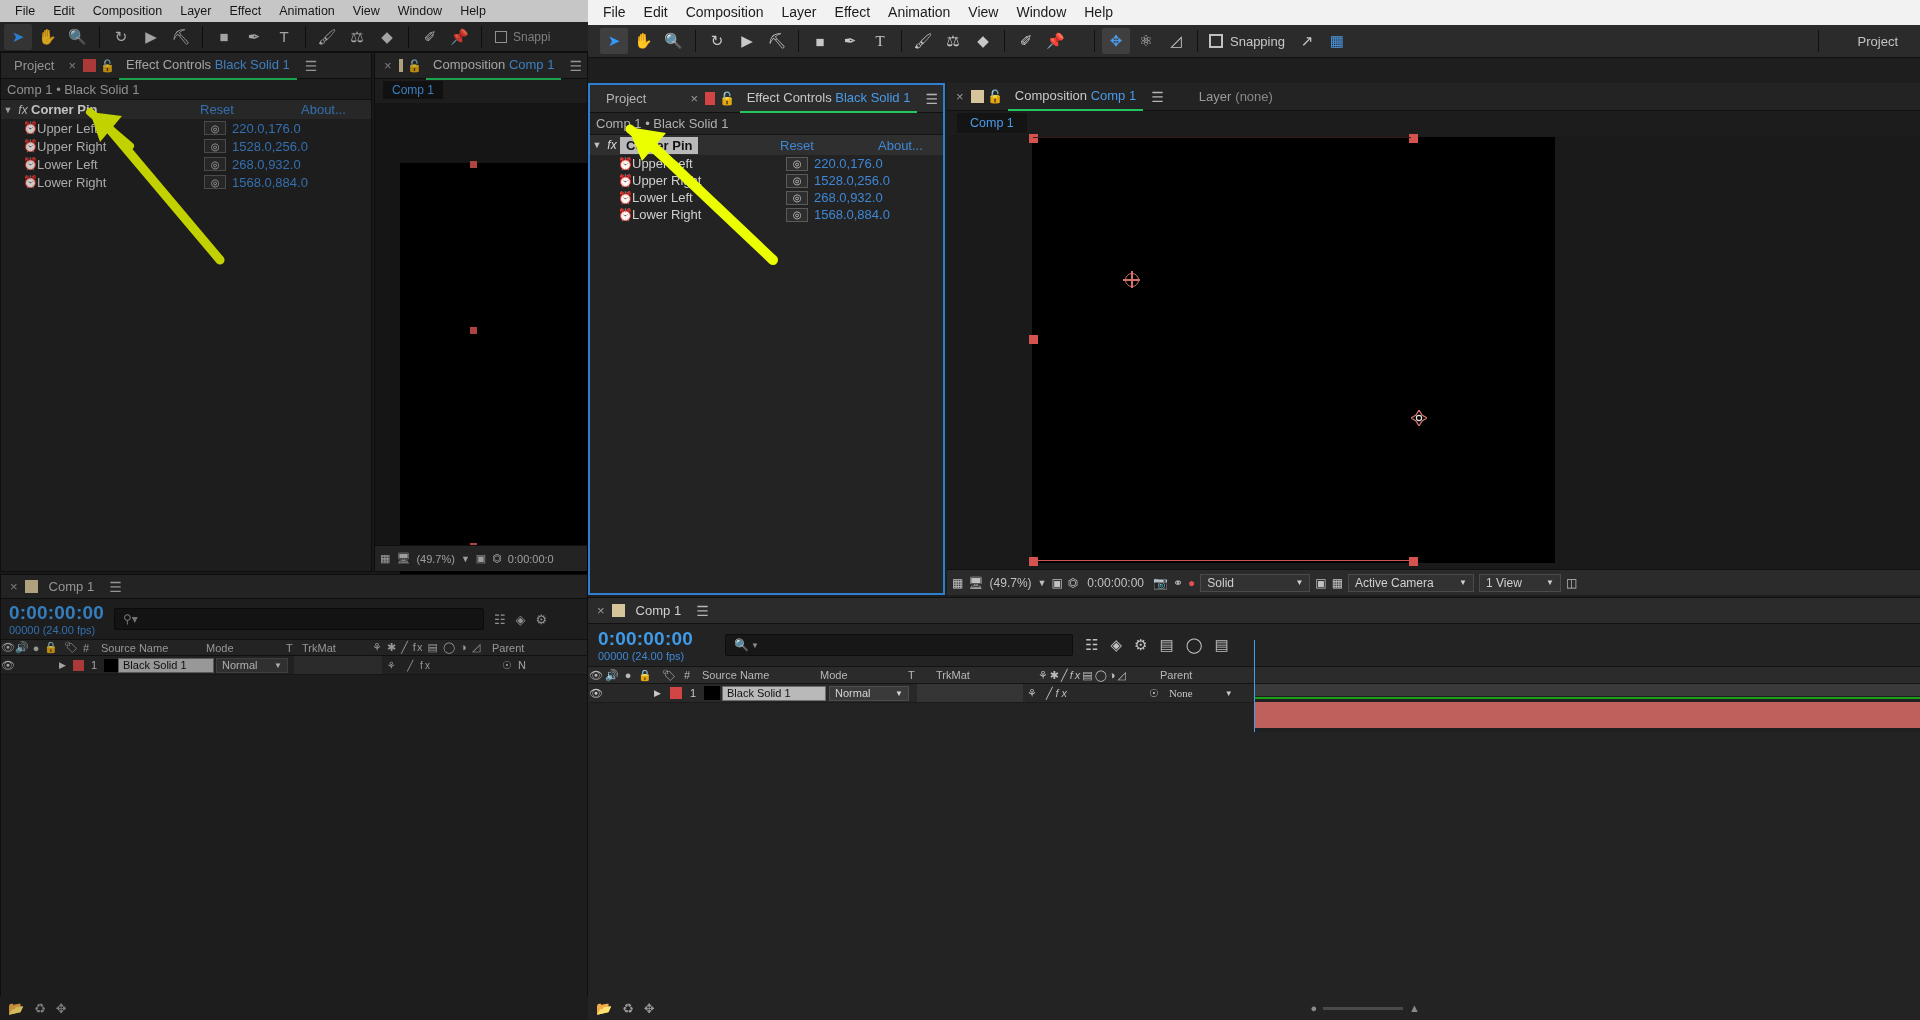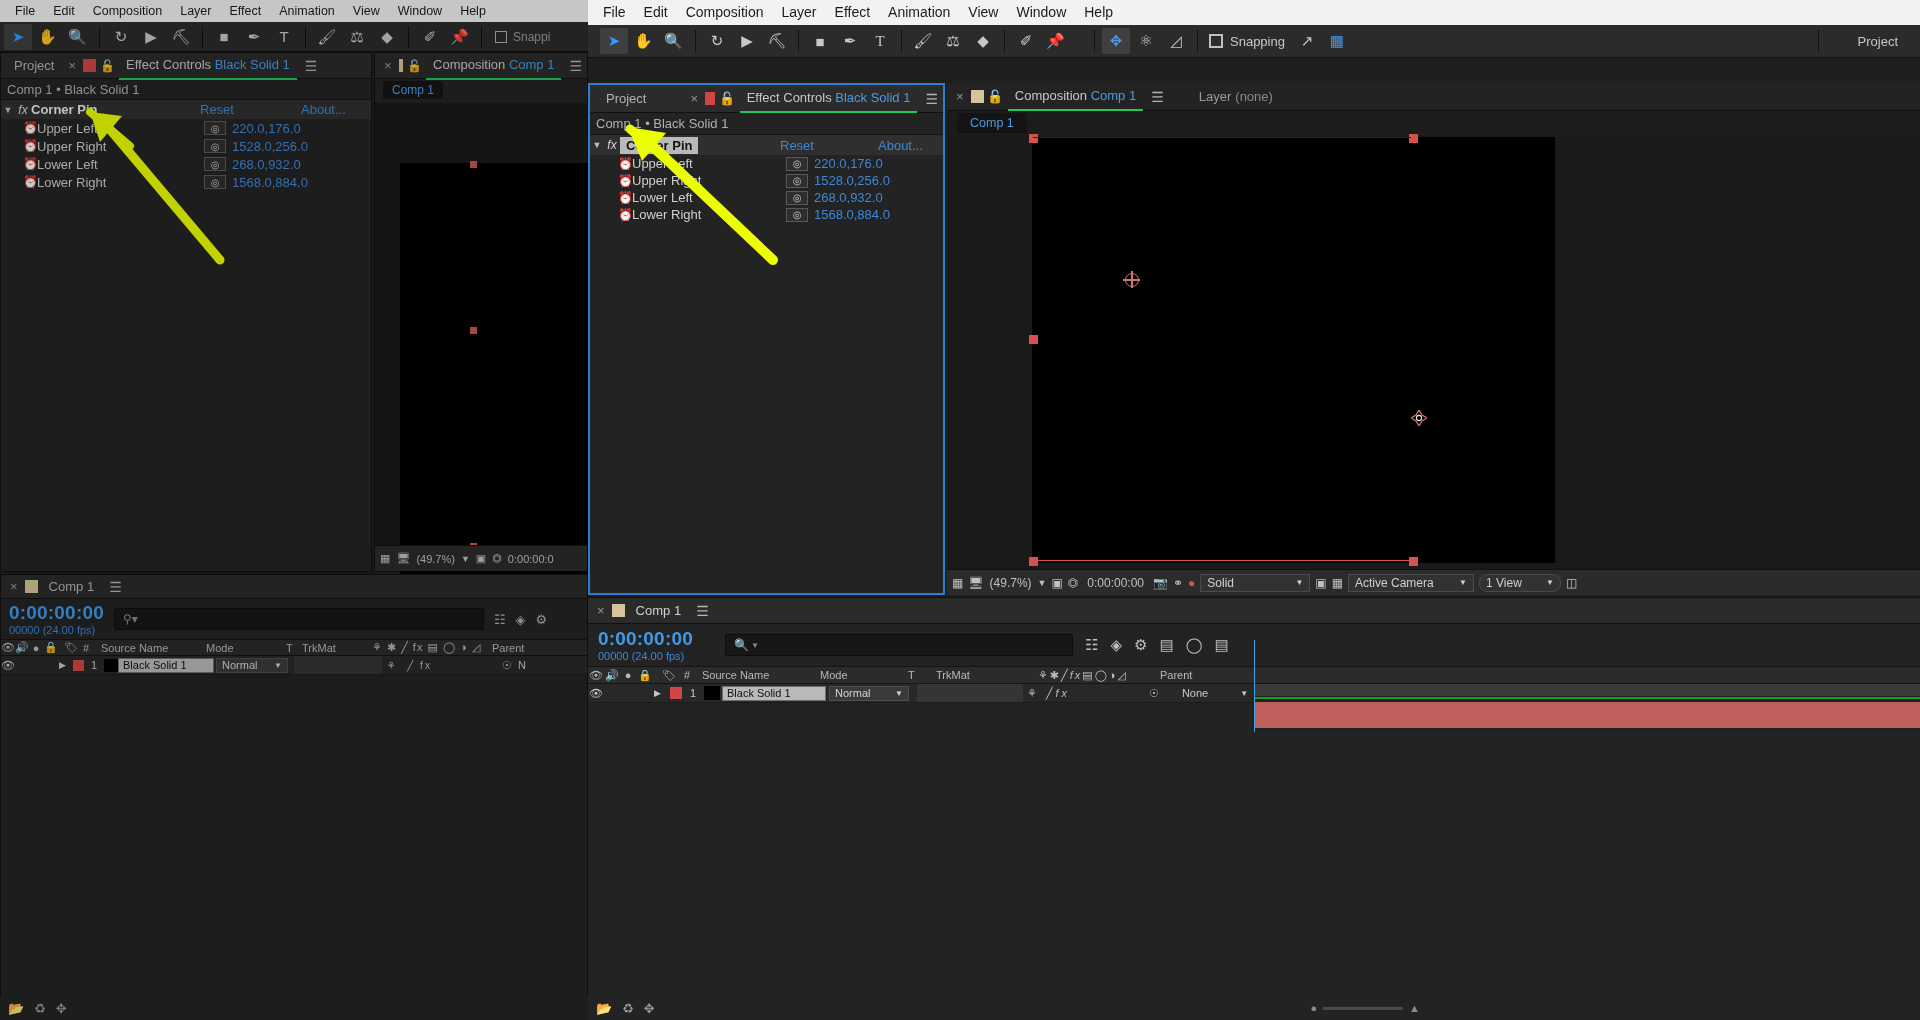--- a/index.html
+++ b/index.html
@@ -455,21 +455,21 @@
         <span class="vsel" style="width:110px;justify-content:space-between;">
           <span>Solid</span>
           <span style="font-size:8px;">▼</span>
         </span>
         <span>▣</span>
         <span>▦</span>
         <span class="vsel" style="width:126px;justify-content:space-between;">
           <span>Active Camera</span>
           <span style="font-size:8px;">▼</span>
         </span>
-        <span class="vsel" style="width:82px;justify-content:space-between;border-radius:8px;">
+        <span class="vsel" style="width:82px;justify-content:space-between;">
           <span>1 View</span>
           <span style="font-size:8px;">▼</span>
         </span>
         <span>◫</span>
       </div>
     </div>
 
     <div style="position:absolute;left:0;top:597px;right:0;bottom:0;background:#232323;border-top:1px solid #111;">
       <div class="panel-tabs" style="height:26px;">
         <span class="xclose">×</span>
@@ -519,21 +519,21 @@
         <span style="width:22px;text-align:center;">1</span>
         <span style="width:16px;height:14px;background:#000;display:inline-block;"></span>
         <span class="namefield" style="width:104px;margin-left:2px;">Black Solid 1</span>
         <span class="modebox" style="width:80px;justify-content:space-between;margin-left:3px;">
           <span>Normal</span>
           <span style="font-size:8px;">▼</span>
         </span>
         <span class="cellbox" style="width:106px;margin-left:8px;"></span>
         <span style="width:122px;color:#bdbdbd;letter-spacing:3px;font-size:11px;margin-left:4px;">⚘ ╱<i style="font-style:italic;">fx</i></span>
         <span style="color:#bdbdbd;">☉</span>
-        <span style="margin-left:23px;color:#c8c8c8;">None</span>
+        <span style="margin-left:10px;color:#c8c8c8;font-family:Liberation Serif, serif;">None</span>
         <span style="font-size:8px;margin-left:32px;color:#c8c8c8;">▼</span>
       </div>
 
       <div style="position:absolute;left:666px;right:0;top:86px;height:48px;background:#202020;">
         <div style="position:absolute;left:0;right:0;top:0;height:12px;background:#3a3a3a;"></div>
         <div class="greenline" style="left:0;right:0;top:13px;"></div>
         <div class="barlayer" style="left:0;right:0;top:18px;height:26px;"></div>
         <div class="playhead" style="left:0;top:-44px;height:92px;background:#3fa0f0;"></div>
       </div>
 

